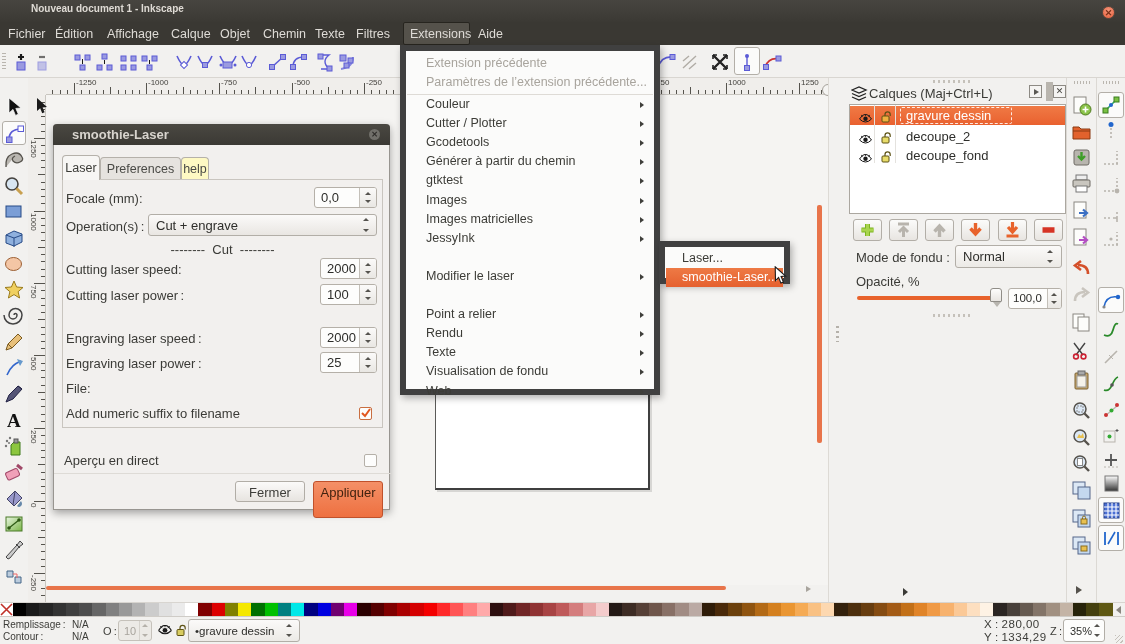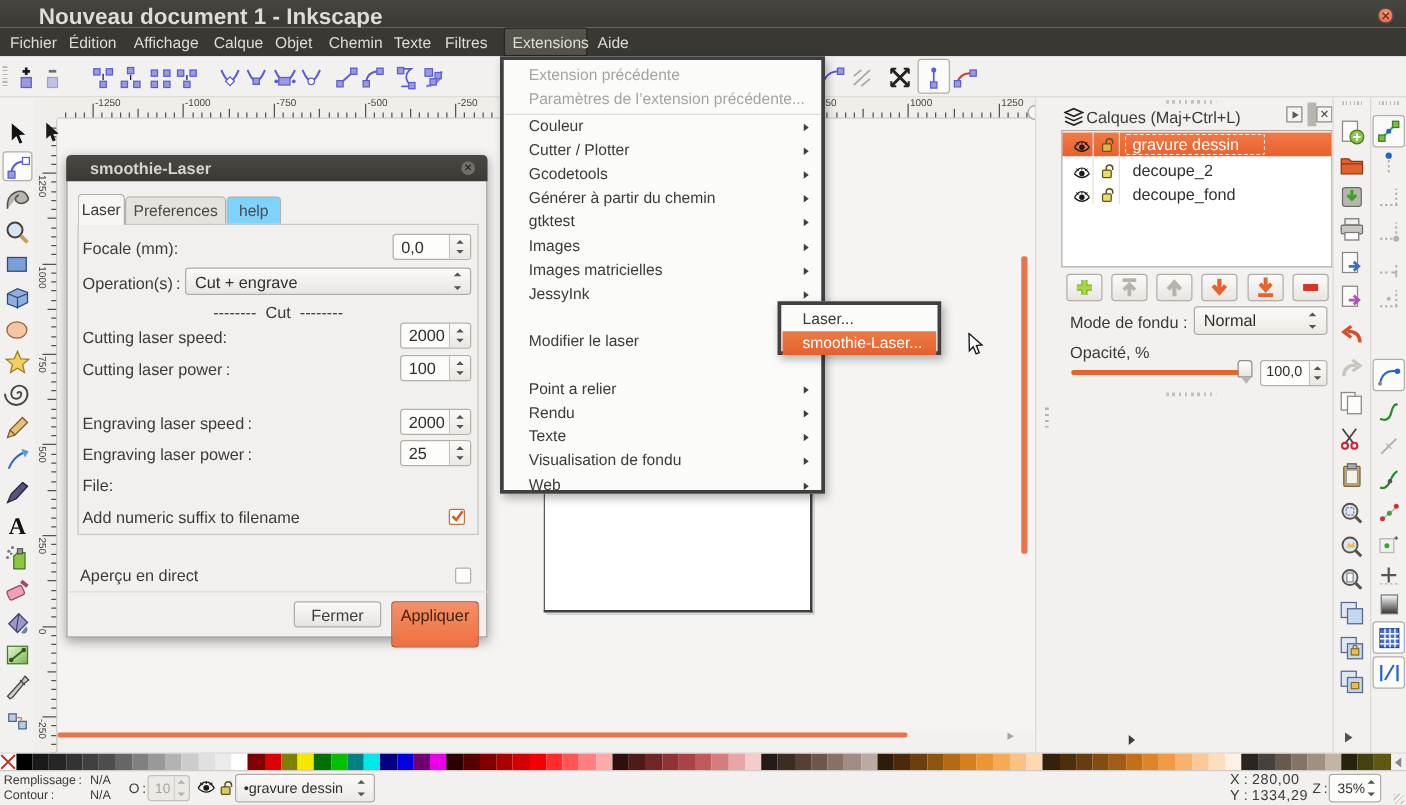--- a/index.html
+++ b/index.html
@@ -1,19 +1,19 @@
 <!DOCTYPE html>
 <html><head><meta charset="utf-8">
 <style>
 * { margin:0; padding:0; box-sizing:border-box; }
 html,body { width:1125px; height:644px; overflow:hidden; }
 body { font-family:"Liberation Sans", sans-serif; position:relative; background:#f2f1ef; }
 .ab { position:absolute; }
 #titlebar { left:0; top:0; width:1125px; height:22px; background:linear-gradient(#474540,#3b3934); }
-#titlebar .t { position:absolute; left:31px; top:3px; font-size:18px; font-weight:bold; color:#dfdbd5;text-align:right; }
+#titlebar .t { position:absolute; left:31px; top:3px; font-size:10px; font-weight:bold; color:#dfdbd5;text-align:right; }
 #closebtn { position:absolute; left:1102px; top:6px; width:13px; height:13px; border-radius:50%;
   background:radial-gradient(circle at 50% 35%, #f59a80, #e96a48 75%); border:1px solid #5f4a40;
   color:#7a3018; font-size:9px; line-height:12px; text-align:center; font-weight:bold;}
 #menubar { left:0; top:22px; width:1125px; height:23px; background:#3a3833; }
 #menubar span { position:absolute; top:5px; font-size:12.5px; color:#dfdcd7; }
 #extsel { position:absolute; left:403px; top:0px; height:23px; width:67px; background:#55524b;
   border:1px solid #27251f; border-radius:2px; }
 #toolbar { left:0; top:45px; width:1125px; height:33px; background:#f2f1ef; border-bottom:1px solid #d9d6d1; }
 #lefttools { left:0; top:78px; width:28px; height:524px; background:#f2f1ef; }
 .tool { position:absolute; left:2px; width:24px; height:24px; }
@@ -51,21 +51,21 @@
 .spin .v { position:absolute; left:6px; top:2px; }
 .spin .b { position:absolute; right:0; top:0; bottom:0; width:17px; border-left:1px solid #c4c0b9;
   background:linear-gradient(#fbfaf9,#e9e7e3); border-radius:0 2px 2px 0; }
 .ua,.da { position:absolute; left:5px; width:0; height:0; border-left:3px solid transparent; border-right:3px solid transparent; }
 .ua { top:4px; border-bottom:3.5px solid #55534e; }
 .da { bottom:4px; border-top:3.5px solid #55534e; }
 .btn { position:absolute; border-radius:3px; font-size:13px; text-align:center; }
 .btng { background:linear-gradient(#fbfaf9,#e7e4e0); border:1px solid #b1ada6; color:#3d3d39; }
 .btno { background:linear-gradient(#f49067,#ee7040); border:1px solid #c0512b; color:#41220f; }
 
-.menu { background:#fbfbfa; border:3px solid #404040; box-shadow:2px 3px 7px rgba(0,0,0,0.3); }
+.menu { background:#fbfbfa; border:6px solid #404040; box-shadow:2px 3px 7px rgba(0,0,0,0.3); }
 .mi { position:absolute; left:1px; right:1px; height:19.1px; font-size:12.5px; color:#3c3c37; }
 .mi span { position:absolute; left:19px; top:2px; white-space:nowrap; }
 .mi.dis { color:#a8a49d; }
 .mi.hl { background:linear-gradient(#ee7a45,#e5602f); color:#fff; }
 .arr { position:absolute; right:9px; top:7px; width:0; height:0; border-left:4px solid #3f3f3b;
   border-top:3.5px solid transparent; border-bottom:3.5px solid transparent; }
 .mi.hl .arr { border-left-color:#fff; }
 .msep { position:absolute; left:1px; right:1px; height:1px; background:#dedbd6; }
 </style></head><body>
 
@@ -859,21 +859,21 @@
     </div>
     <div class="ab" style="right:2px;top:18px;width:8px;height:8px;background:repeating-linear-gradient(135deg,#c5c1ba 0 1px,transparent 1px 3px)"></div>
   </div>
 <div id="dlg" class="ab">
     <div id="dlgtitle">
       <b>smoothie-Laser</b>
       <div id="dlgclose">✕</div>
     </div>
     <div class="ab" style="left:8px;top:31px;width:38px;height:25px;background:#f7f6f4;border:1px solid #b5b1aa;border-bottom:none;border-radius:4px 4px 0 0;z-index:2;font-size:12.5px;color:#3b3b37;text-align:center;padding-top:5px">Laser</div>
     <div class="ab" style="left:46px;top:33px;width:81px;height:23px;background:#e6e3df;border:1px solid #b5b1aa;border-bottom:none;border-radius:4px 4px 0 0;font-size:12.5px;color:#4a4a46;text-align:center;padding-top:4px">Preferences</div>
-    <div class="ab" style="left:127px;top:33px;width:44px;height:23px;background:#7dd3fc;border:1px solid #b5b1aa;border-bottom:none;border-radius:4px 4px 0 0;font-size:12.5px;color:#4a4a46;text-align:center;padding-top:4px">help</div>
+    <div class="ab" style="left:127px;top:33px;width:28px;height:23px;background:#fef9c3;border:1px solid #b5b1aa;border-bottom:none;border-radius:4px 4px 0 0;font-size:12.5px;color:#4a4a46;text-align:center;padding-top:4px">help</div>
     <div class="ab" style="left:8px;top:55px;width:321px;height:249px;border:1px solid #c9c5bf;background:#f2f0ee"></div>
     <div class="dl" style="left:12px;top:67px">Focale (mm):</div>
     <div class="spin" style="left:260px;top:63px;width:63px;height:21px">
       <span class="v">0,0</span>
       <span class="b">
         <i class="ua"></i>
         <i class="da"></i>
       </span>
     </div>
     <div class="dl" style="left:12px;top:95px">Operation(s) :</div>
@@ -986,21 +986,21 @@
     </div>
     <div class="mi " style="top:311.4px">
       <span>Visualisation de fondu</span>
       <i class="arr"></i>
     </div>
     <div class="mi " style="top:330.5px">
       <span>Web</span>
       <i class="arr"></i>
     </div>
   </div>
-<div class="menu ab" style="left:622px;top:241px;width:131px;height:43px">
+<div class="menu ab" style="left:659px;top:241px;width:131px;height:43px">
     <div class="mi" style="top:1.5px">
       <span style="left:16px">Laser...</span>
     </div>
     <div class="mi hl" style="top:20.6px">
       <span style="left:16px">smoothie-Laser...</span>
     </div>
   </div>
 <svg class="ab" style="left:774px;top:266px;z-index:99" width="14" height="20" viewBox="0 0 14 20">
     <path d="M1.2.8l.3 13.8 3.1-3.2 2.3 5.7 2.5-1-2.3-5.6 4.5-.5z" fill="#fff" stroke="#1a1a1a" stroke-width="1.1"></path>
   </svg>

